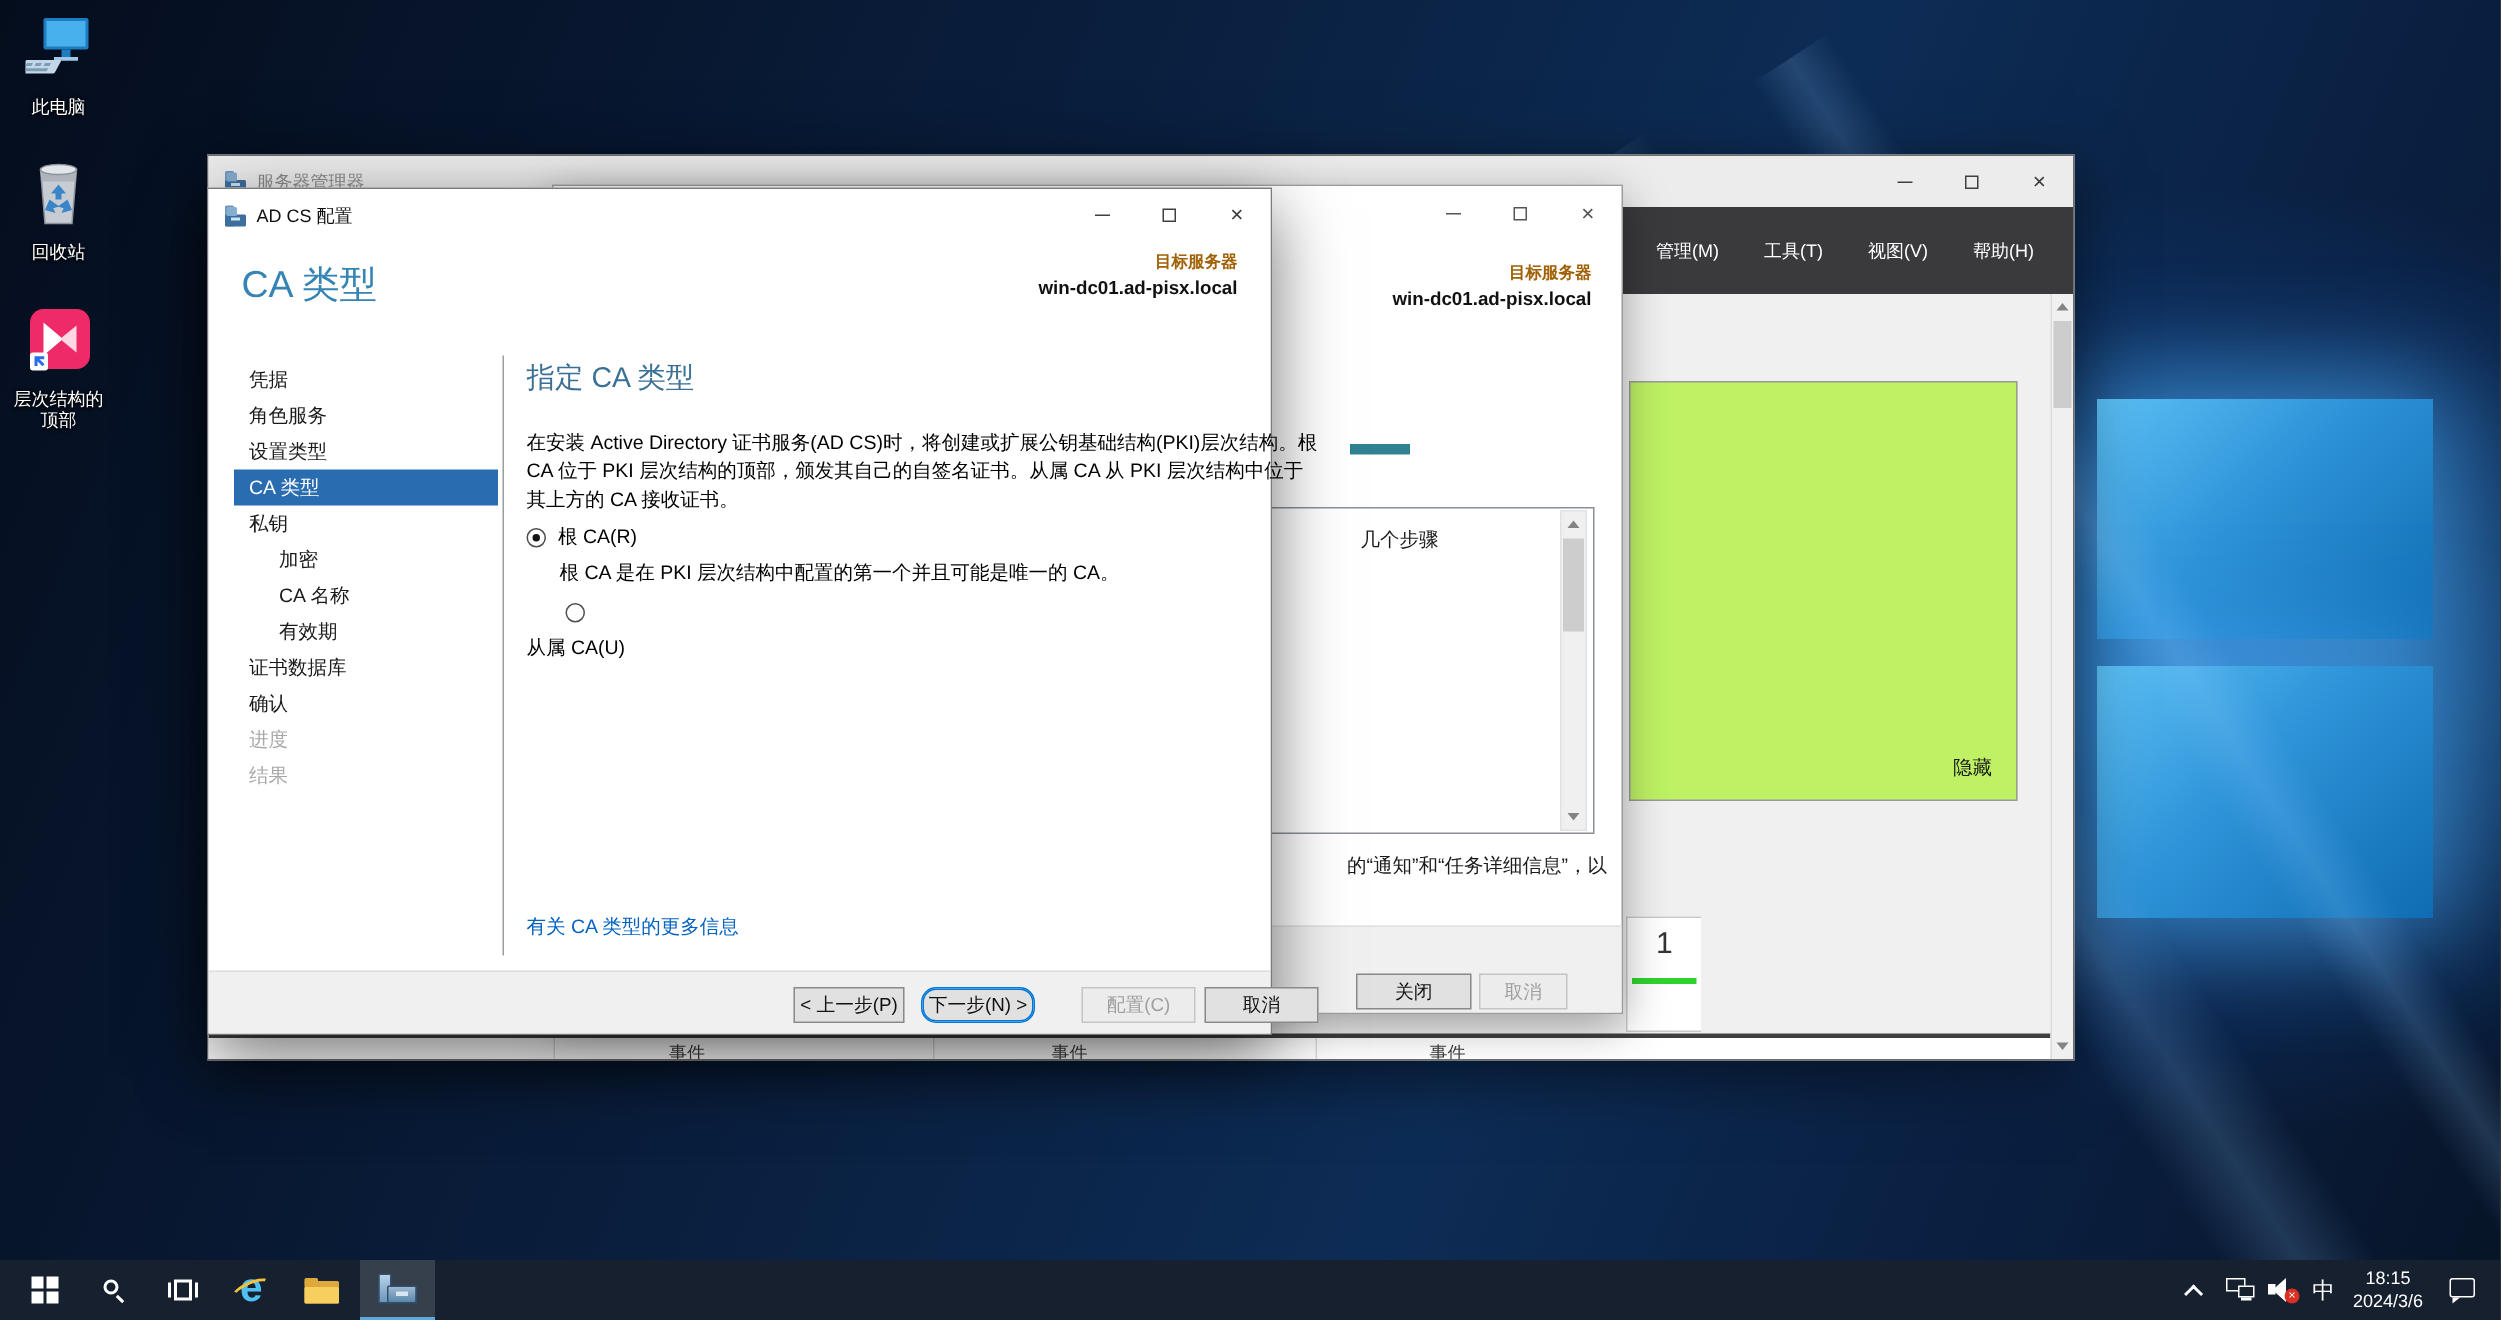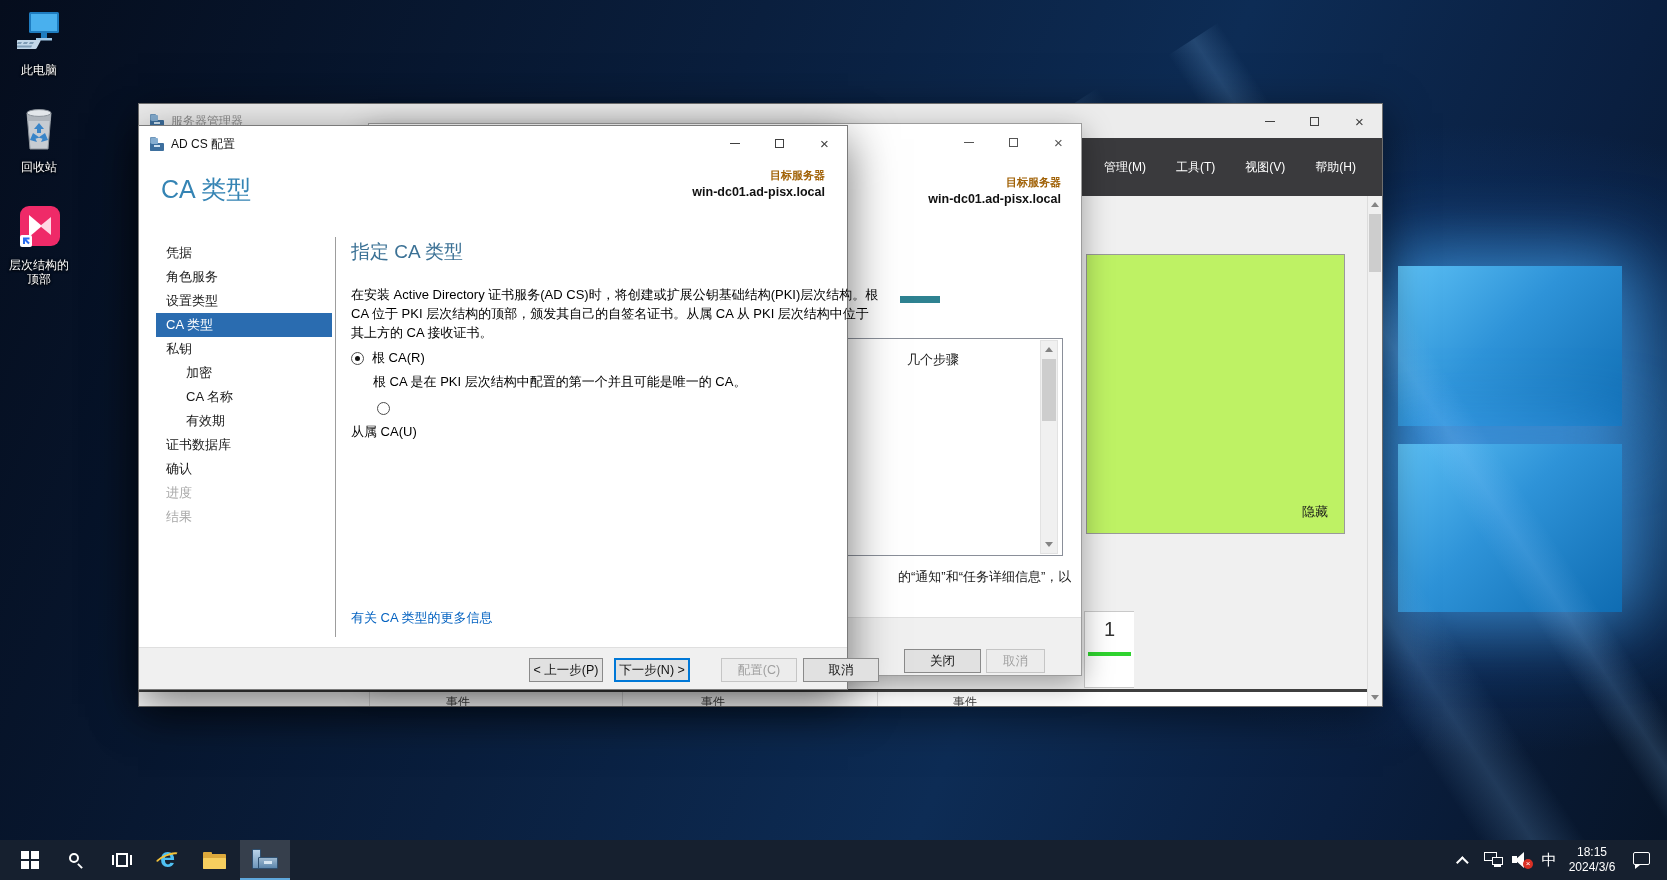--- a/index.html
+++ b/index.html
@@ -331,21 +331,21 @@
         <div class="optdesc" style="top:146px;">根 CA 是在 PKI 层次结构中配置的第一个并且可能是唯一的 CA。</div>
         <div class="optrow" style="top:175px;flex-direction:column;">
           <span class="radio"></span>
           <span class="optlabel">从属 CA(U)</span>
         </div>
         <a id="adcs-link">有关 CA 类型的更多信息</a>
       </div>
     </div>
     <div id="adcs-footer">
       <span class="btn" style="left:390px;top:10px;width:74px;">&lt; 上一步(P)</span>
-      <span class="btn focused" style="left:475px;top:10px;width:76px;">下一步(N) &gt;</span>
+      <span class="btn focused" style="left:475px;top:10px;width:76px;border-radius:10px;">下一步(N) &gt;</span>
       <span class="btn disabled" style="left:582px;top:10px;width:76px;">配置(C)</span>
       <span class="btn" style="left:664px;top:10px;width:76px;">取消</span>
     </div>
   </div>
 
   <div id="taskbar" class="abs">
     <div class="tb-btn" style="left:7px;width:46px;">
       <span class="start-grid">
           <span></span>
           <span></span>

